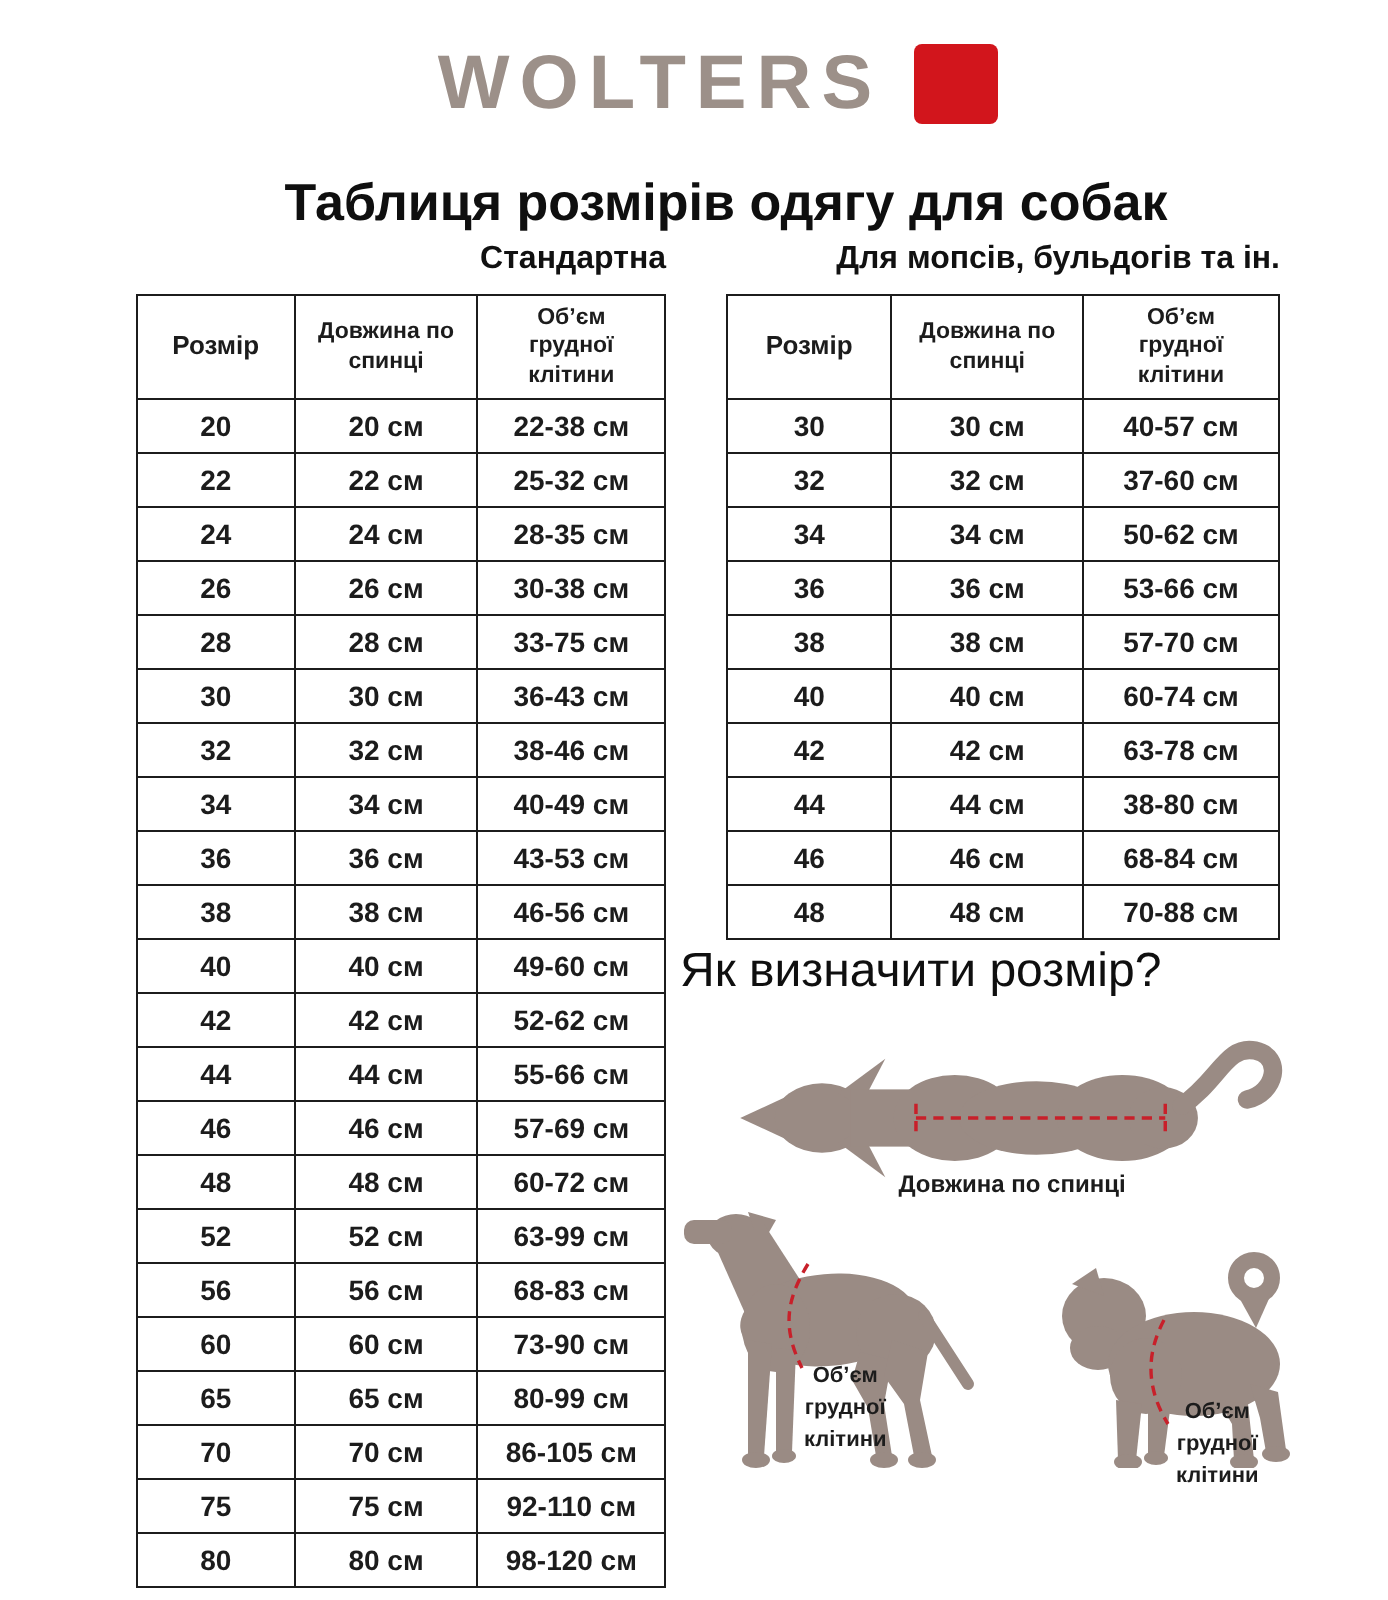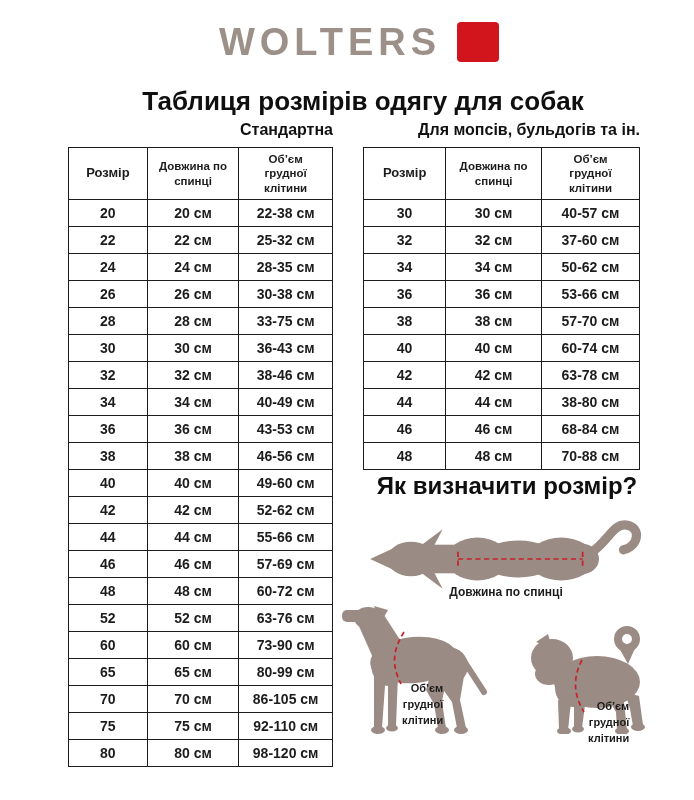--- a/index.html
+++ b/index.html
@@ -28,29 +28,29 @@
   .tbl-heading{margin:0 0 8px 0;text-align:right;font-size:16px;font-weight:700;color:#111;}
   table.size-table{border-collapse:collapse;width:100%;table-layout:fixed;background:#fff;}
   .size-table th,.size-table td{border:1.6px solid #1c1c1c;text-align:center;vertical-align:middle;}
   .size-table th{font-size:11.5px;line-height:1.25;font-weight:700;padding:4px 10px;}
   .size-table th:nth-child(1){width:29%;font-size:13px;}
   .size-table th:nth-child(2){width:35%;}
   .size-table th:nth-child(3){width:36%;}
   .size-table td{font-size:14px;font-weight:700;height:26px;padding:0 1px;}
   
   .how-heading{position:absolute;left:340px;top:472px;width:334px;margin:0;
-    text-align:center;font-size:24px;font-weight:700;color:#0f0f0f;}
+    text-align:left;font-size:24px;font-weight:400;color:#0f0f0f;}
   .dog-svg{position:absolute;}
   .sil{fill:var(--silhouette);}
   .sil-stroke{fill:none;stroke:var(--silhouette);}
   .measure line,.measure-path{stroke:var(--measure-line);stroke-width:1.7;fill:none;stroke-dasharray:5 3.5;}
   .back-length-label{position:absolute;left:368px;top:585px;width:276px;
     text-align:center;font-size:12px;font-weight:700;}
   .chest-label{position:absolute;font-size:11px;font-weight:700;line-height:1.45;
-    white-space:pre-line;text-align:right;}
+    white-space:pre-line;text-align:center;}
   .chest-label-1{left:402px;top:681px;}
   .chest-label-2{left:588px;top:699px;}
 </style>
 </head>
 <body>
 
 <div class="page">
 
   <header class="brand">
     <span class="logo-text">WOLTERS</span>
@@ -141,21 +141,26 @@
             <td>57-69 см</td>
           </tr>
           <tr>
             <td>48</td>
             <td>48 см</td>
             <td>60-72 см</td>
           </tr>
           <tr>
             <td>52</td>
             <td>52 см</td>
-            <td>63-76 см</td>
+            <td>63-99 см</td>
+          </tr>
+          <tr>
+            <td>56</td>
+            <td>56 см</td>
+            <td>68-83 см</td>
           </tr>
           <tr>
             <td>60</td>
             <td>60 см</td>
             <td>73-90 см</td>
           </tr>
           <tr>
             <td>65</td>
             <td>65 см</td>
             <td>80-99 см</td>

